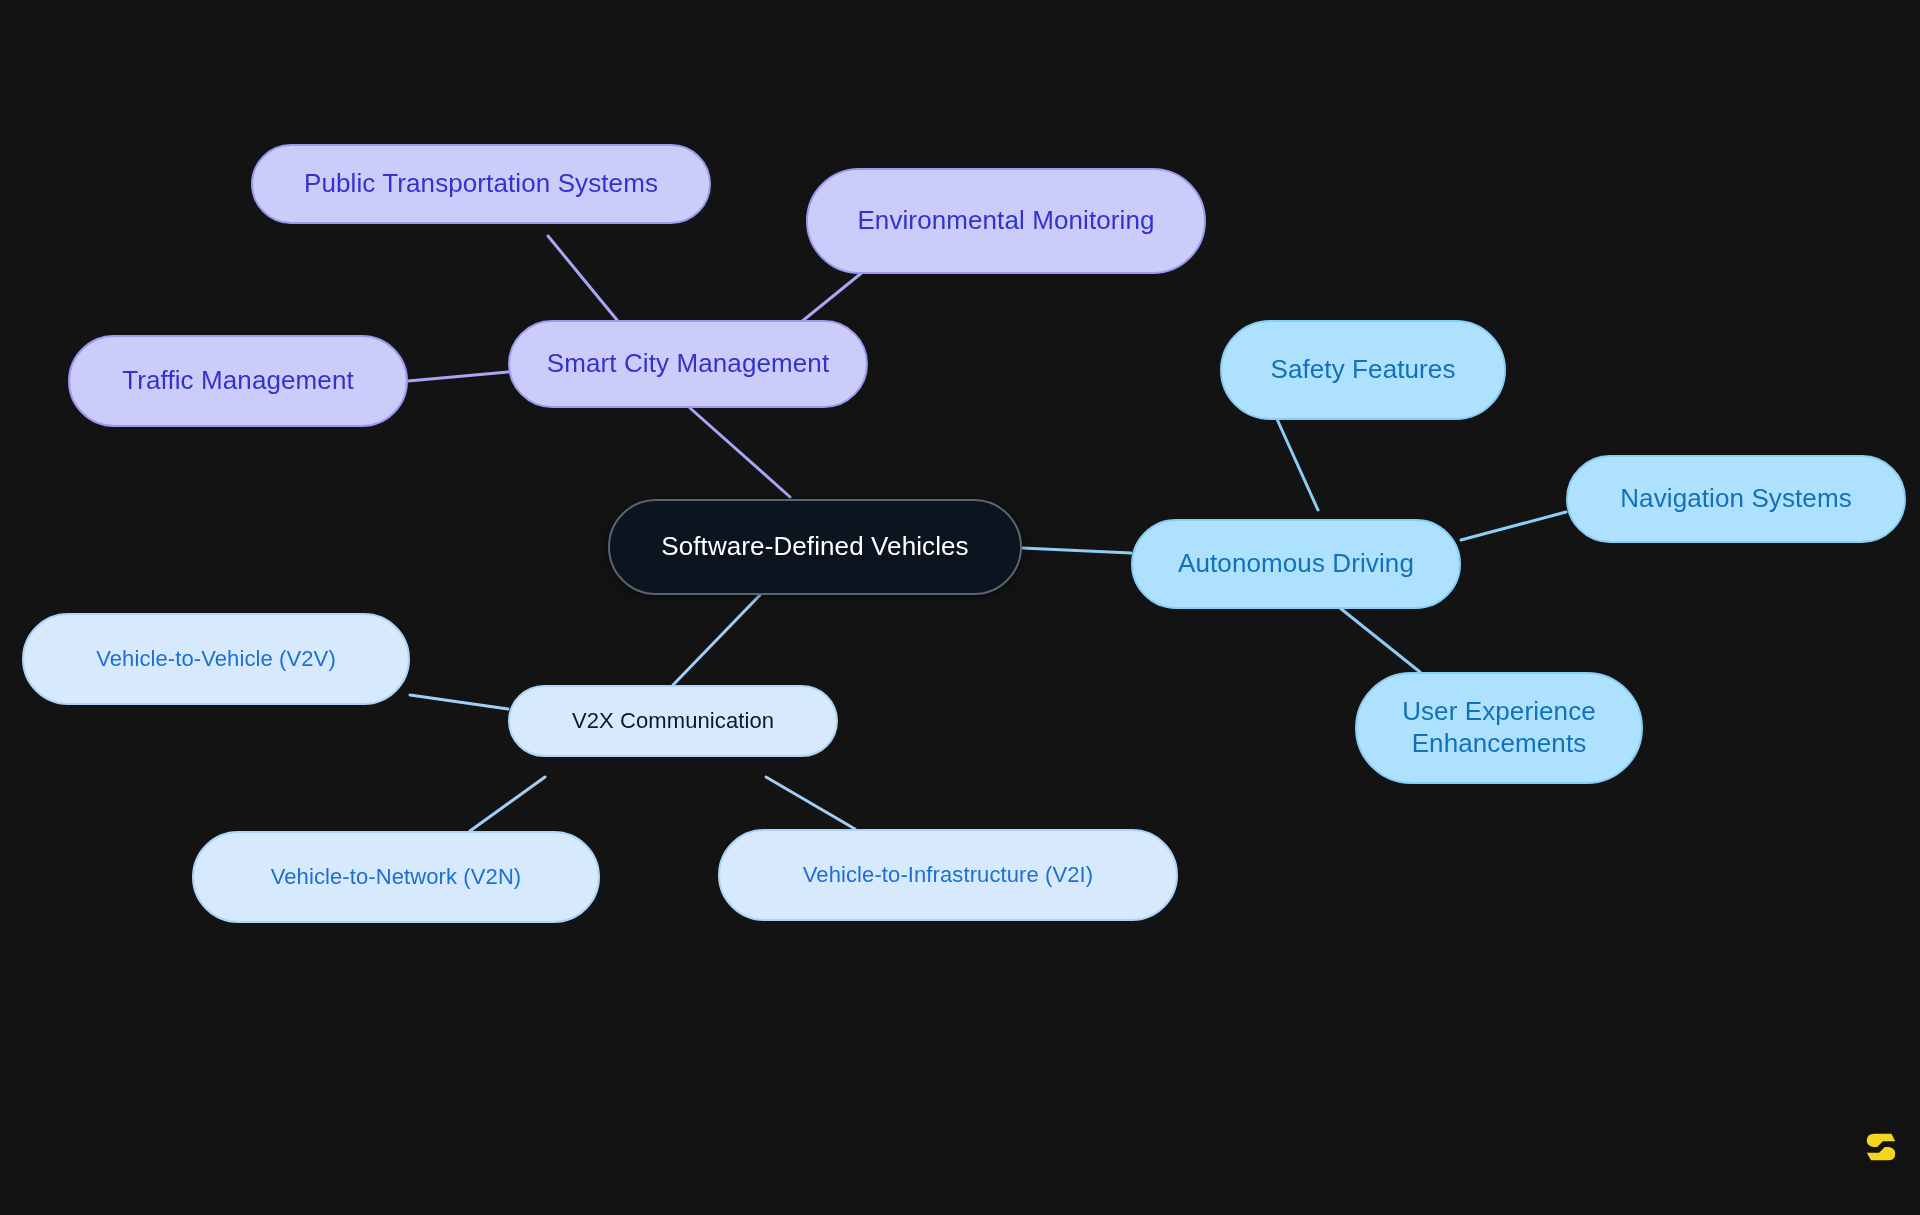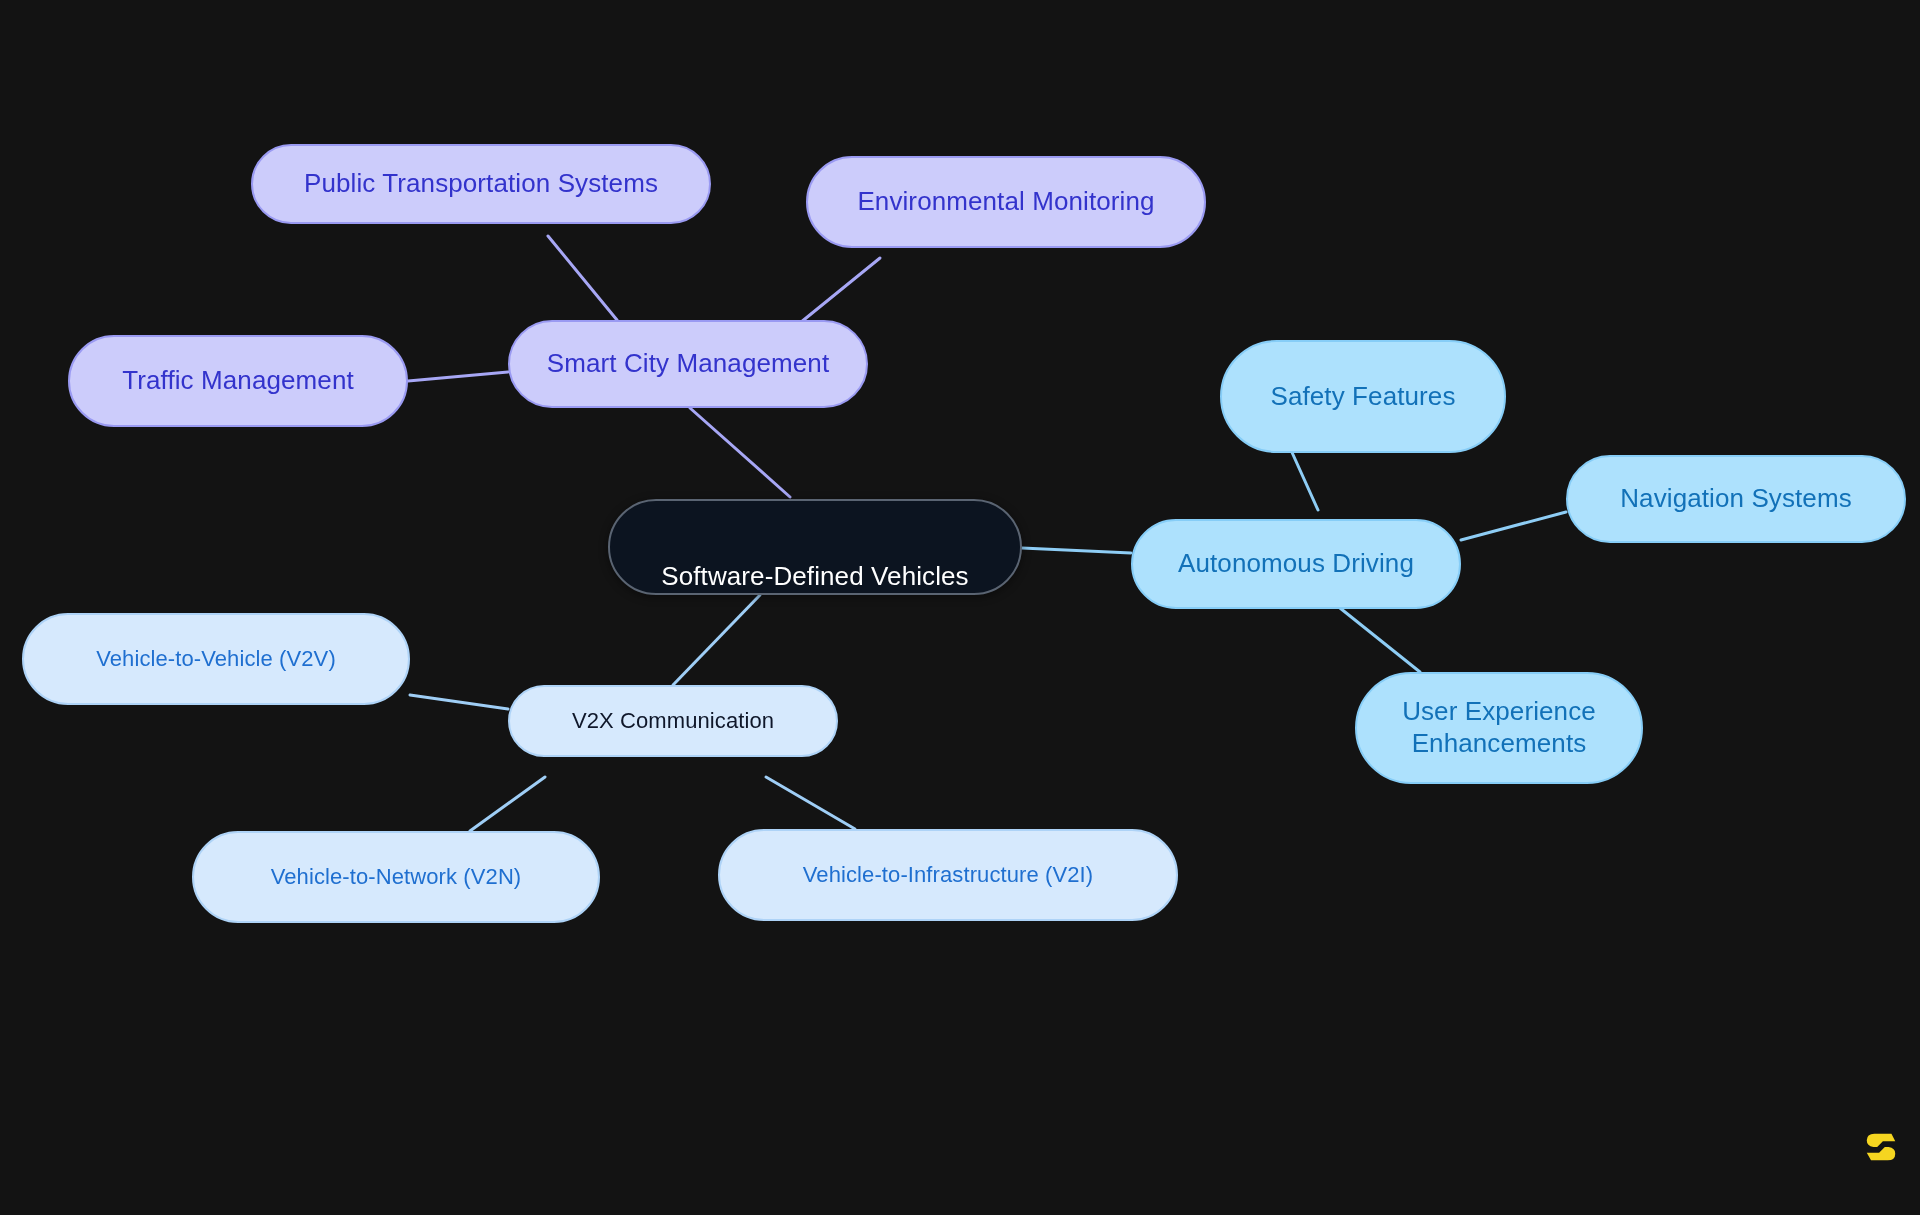--- a/index.html
+++ b/index.html
@@ -37,21 +37,20 @@
     line-height: 1.22;
     letter-spacing: 0.1px;
     z-index: 2;
   }
   .node-root {
     background: #0c1420;
     border-color: #5a6472;
     color: #ffffff;
     font-size: 26px;
     box-shadow: 0 2px 10px rgba(0,0,0,0.45);
-    align-items: flex-end;
   }
   .node-purple {
     background: #ccccfb;
     border-color: #9a9af2;
     color: #3333cc;
     font-size: 26px;
   }
   .node-blue {
     background: #ade1fd;
     border-color: #86cdf7;
@@ -92,31 +91,31 @@
   <div class="node node-root" style="left: 608px; top: 499px; width: 414px; height: 96px; background: rgb(12, 20, 32); border-color: rgb(90, 100, 114); color: rgb(255, 255, 255);">
     <span>Software-Defined Vehicles</span>
   </div>
 
   <div class="node node-purple" style="left: 508px; top: 320px; width: 360px; height: 88px; background: rgb(204, 204, 251); border-color: rgb(154, 154, 242); color: rgb(51, 51, 204);">
     <span>Smart City Management</span>
   </div>
   <div class="node node-purple" style="left: 251px; top: 144px; width: 460px; height: 80px;">
     <span>Public Transportation Systems</span>
   </div>
-  <div class="node node-purple" style="left: 806px; top: 156px; width: 400px; height: 92px; text-align: right;">
+  <div class="node node-purple" style="left: 806px; top: 168px; width: 400px; height: 106px; text-align: right;">
     <span>Environmental Monitoring</span>
   </div>
   <div class="node node-purple" style="left: 68px; top: 335px; width: 340px; height: 92px;">
     <span>Traffic Management</span>
   </div>
 
   <div class="node node-blue" style="left: 1131px; top: 510px; width: 330px; height: 90px; background: rgb(173, 225, 253); border-color: rgb(134, 205, 247); color: rgb(18, 113, 184); margin-top: 9px;">
     <span>Autonomous Driving</span>
   </div>
-  <div class="node node-blue" style="left: 1220px; top: 340px; width: 286px; height: 113px;">
+  <div class="node node-blue" style="left: 1220px; top: 320px; width: 286px; height: 100px;">
     <span>Safety Features</span>
   </div>
   <div class="node node-blue" style="left: 1566px; top: 455px; width: 340px; height: 88px;">
     <span>Navigation Systems</span>
   </div>
   <div class="node node-blue" style="left: 1355px; top: 672px; width: 288px; height: 112px;">
     <span>User Experience
 Enhancements</span>
   </div>
 

